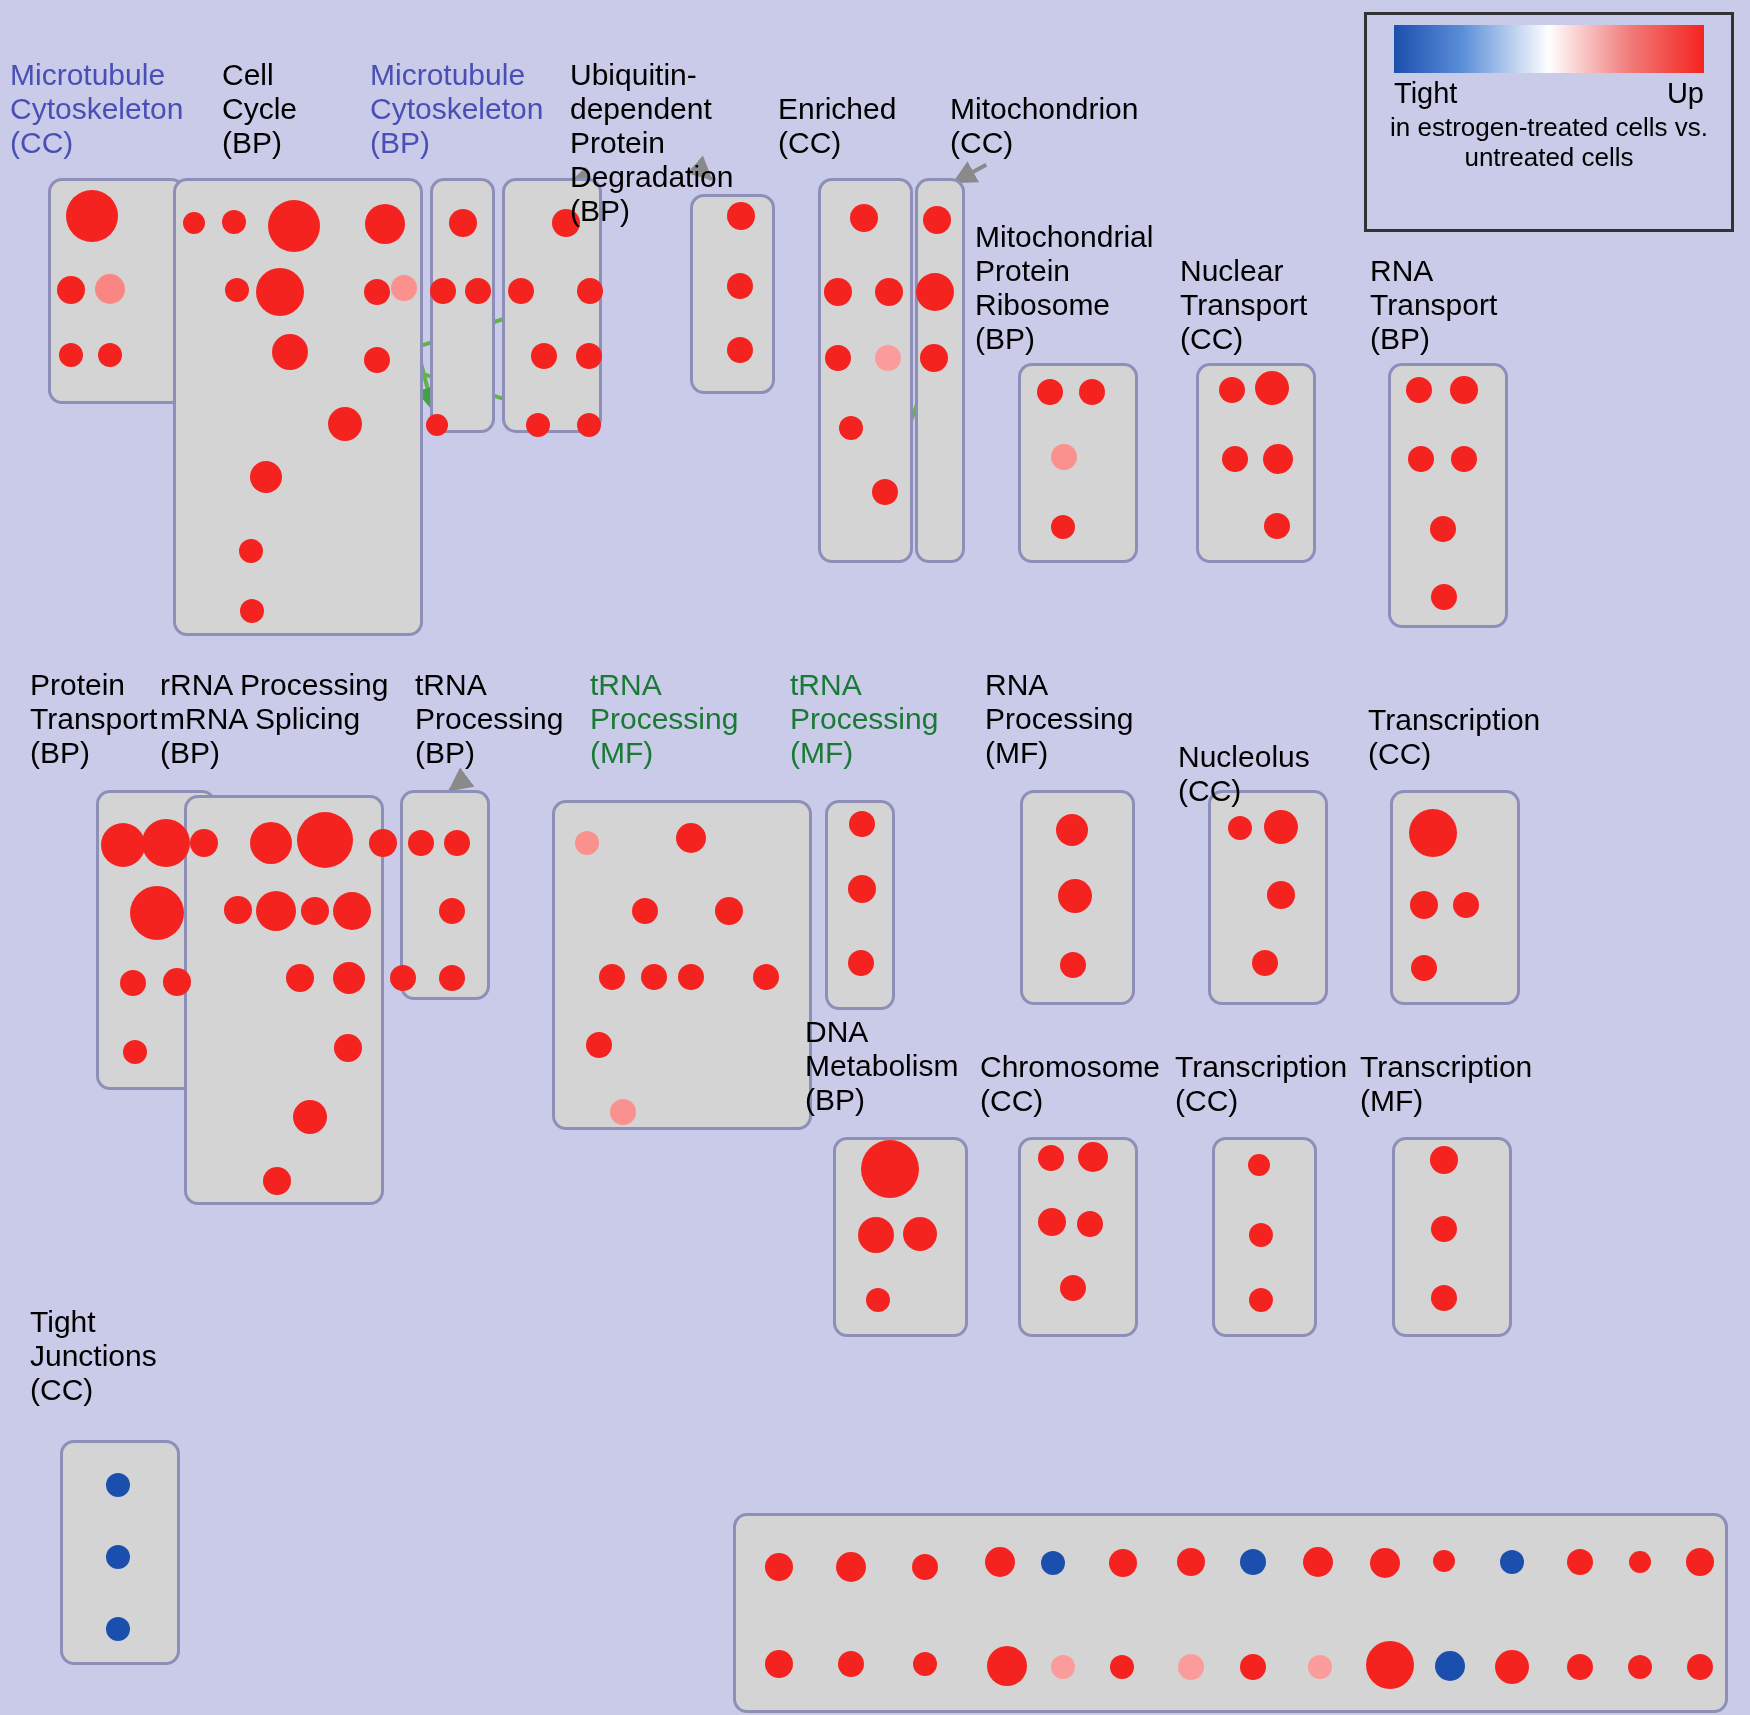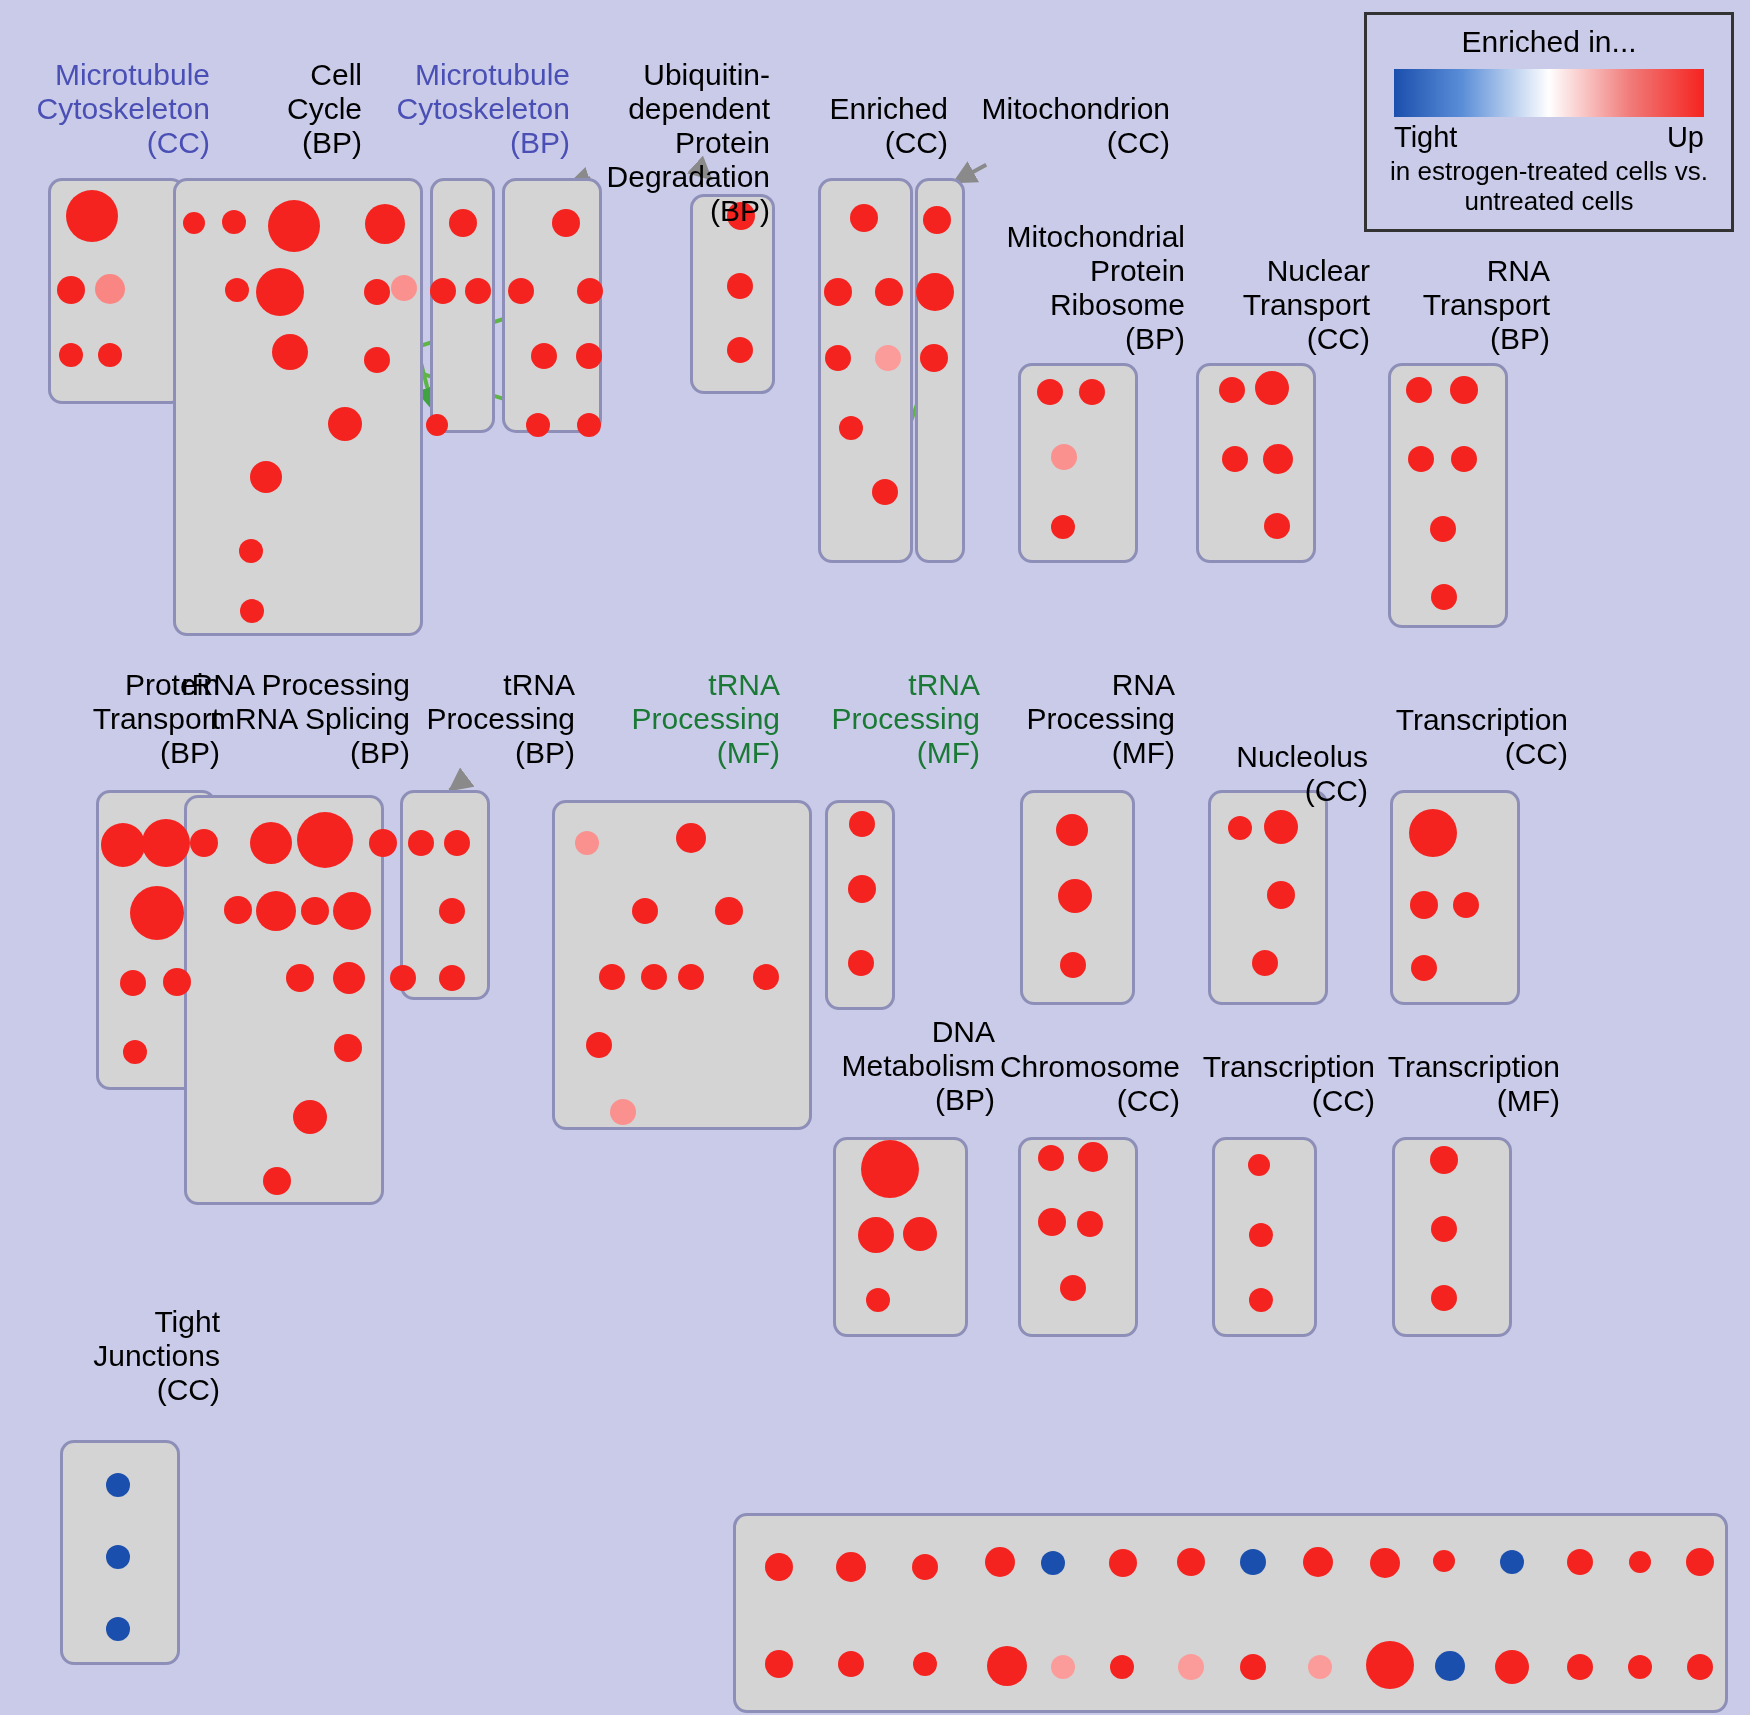--- a/index.html
+++ b/index.html
@@ -9,21 +9,21 @@
     font-family:"Liberation Sans", sans-serif;
     position:relative;
     overflow:hidden;
   }
   #canvas{position:absolute;left:0;top:0;width:1750px;height:1715px;}
   .label{
     position:absolute;
     color:#000;
     font-size:30px;
     line-height:34px;
-    text-align:right;
+    text-align:left;
     white-space:pre-line;
     font-family:"Liberation Sans", sans-serif;
   }
   .label.blue{color:#4a4fb5;}
   .label.green{color:#1a7a35;}
   .box{
     position:absolute;
     background:#d4d4d4;
     border:3px solid #8e8fb8;
     border-radius:14px;
@@ -434,21 +434,20 @@
 (CC)</div>
       <div class="label" style="left: 1360px; top: 1050px; width: 200px;">Transcription
 (MF)</div>
       <div class="label" style="left: 30px; top: 1305px; width: 190px;">Tight
 Junctions
 (CC)</div>
     </div>
 
 
   <div id="legend">
-    <div class="ltitle">Enriched in...</div>
     <div class="bar"></div>
     <div class="ends">
       <span>Tight</span>
       <span>Up</span>
     </div>
     <div class="sub">in estrogen-treated cells
 vs. untreated cells</div>
   </div>
 
 </div>

